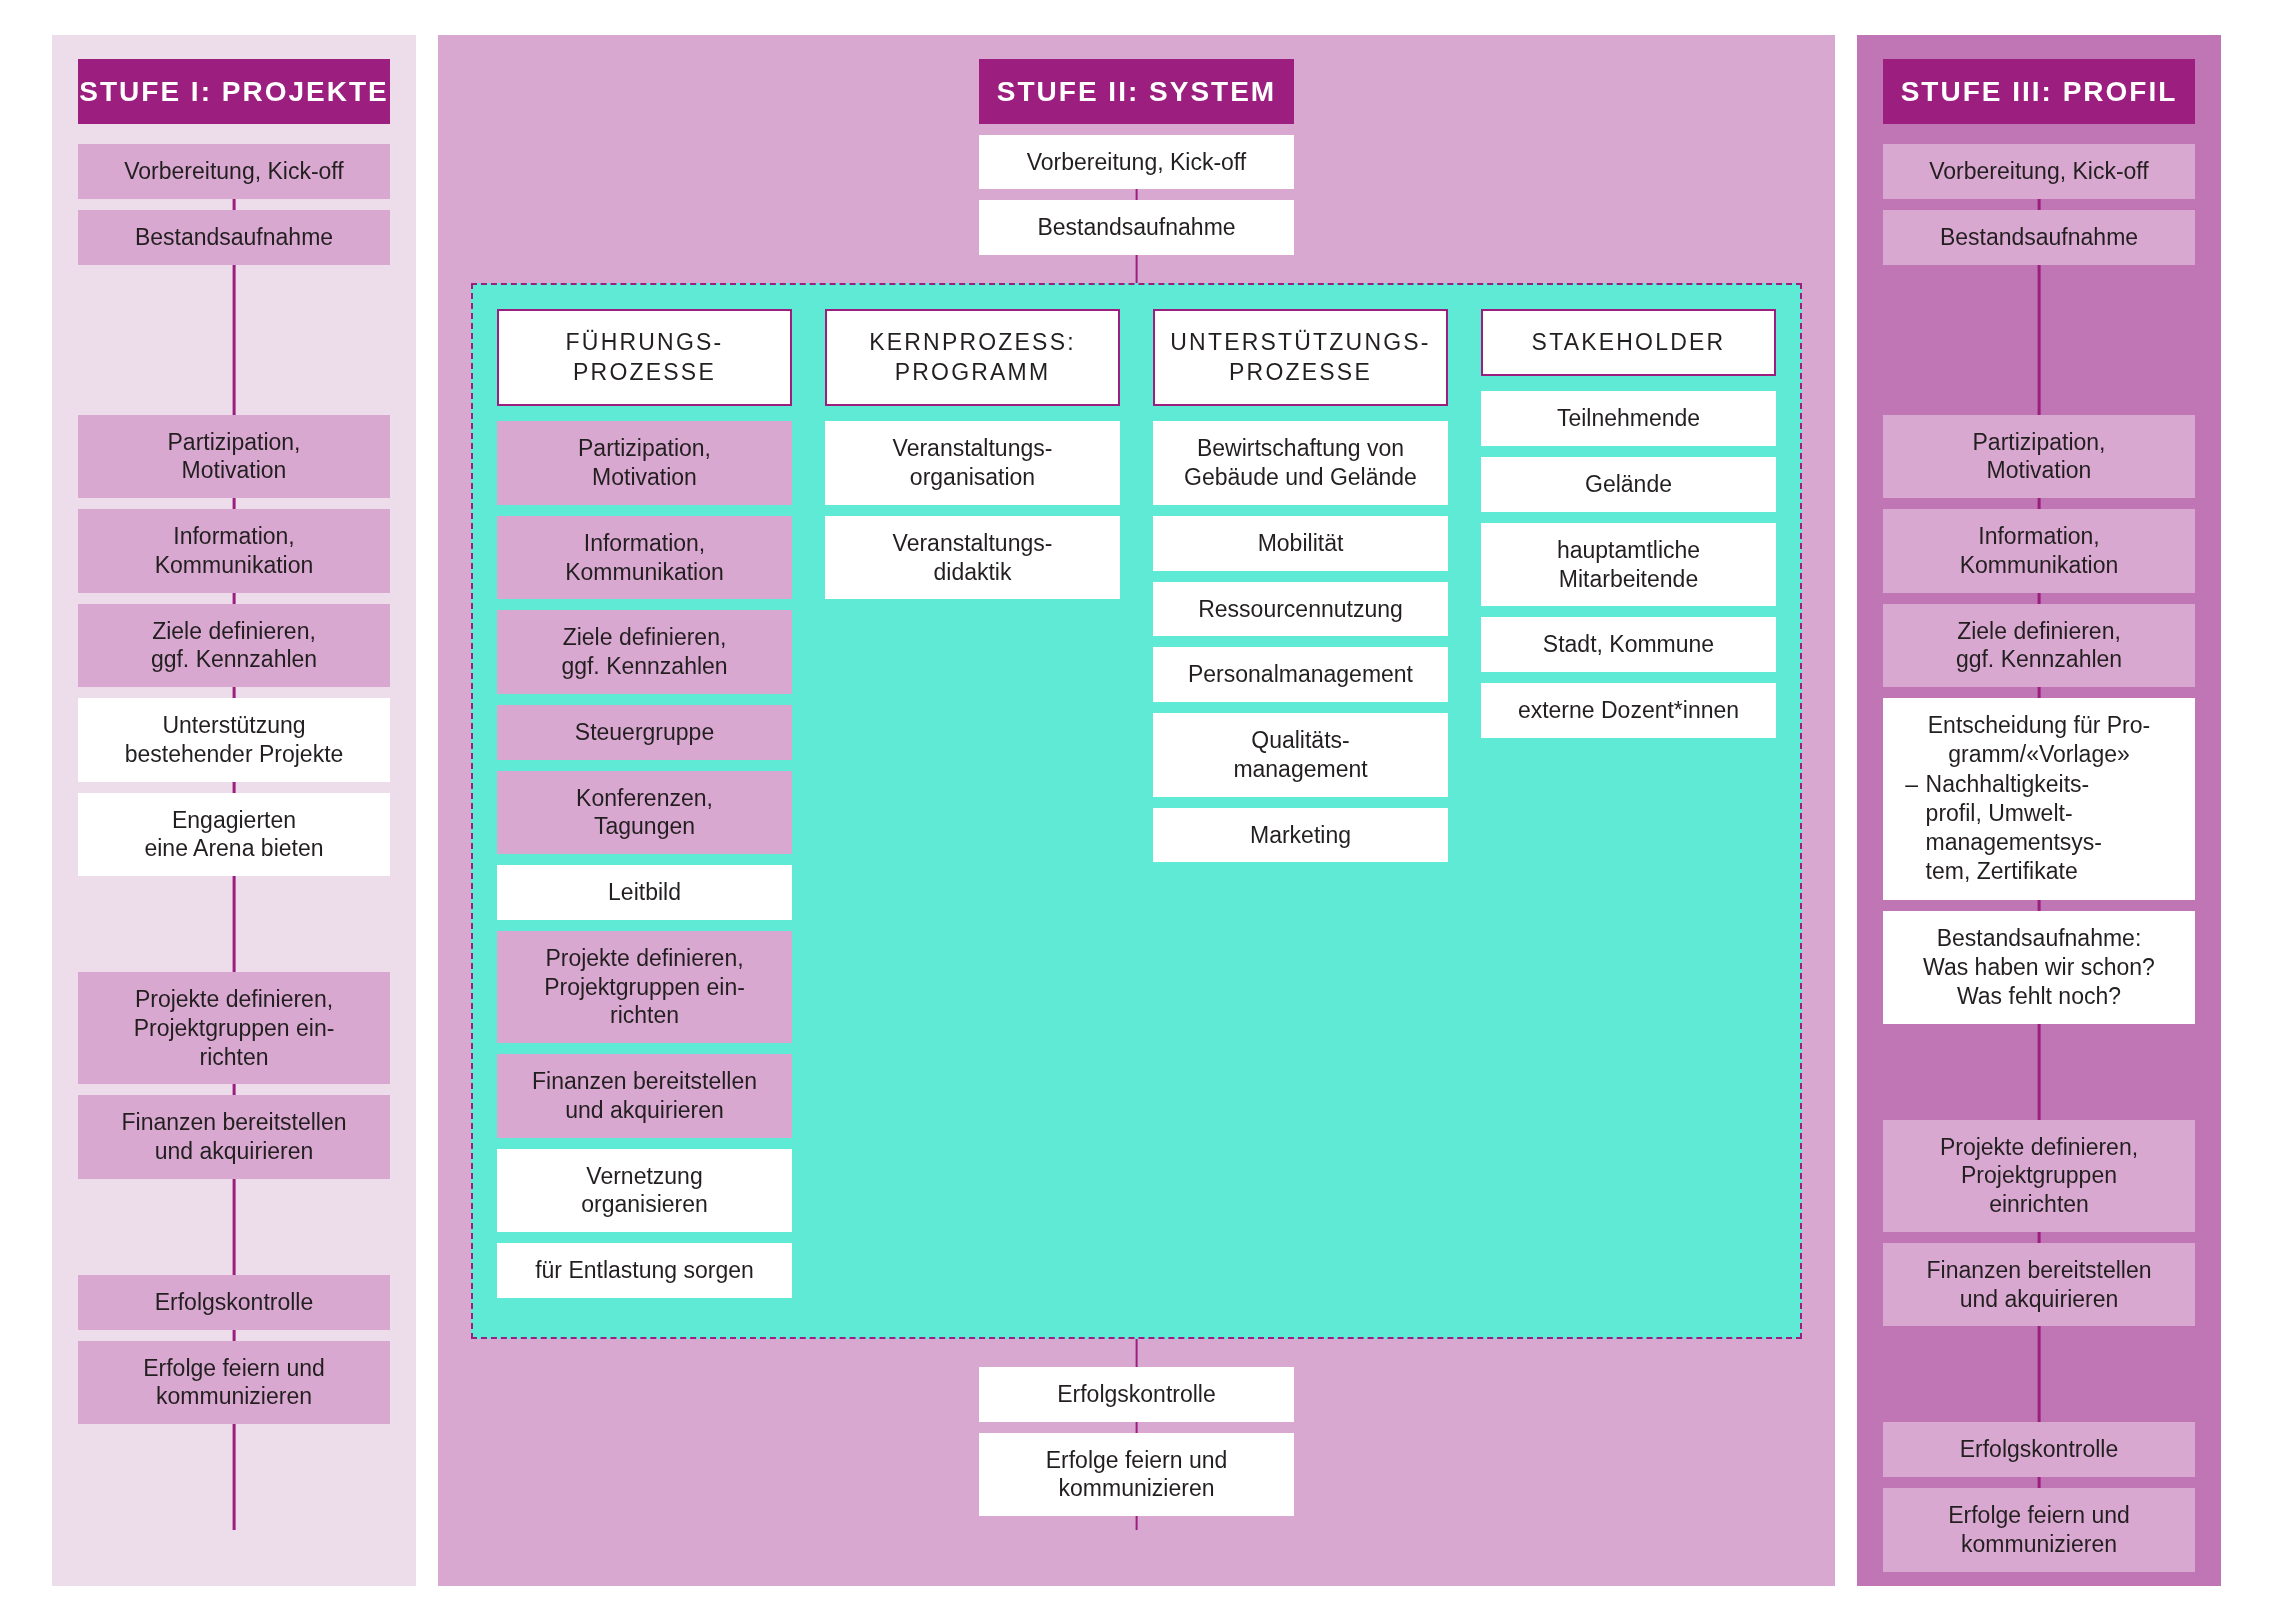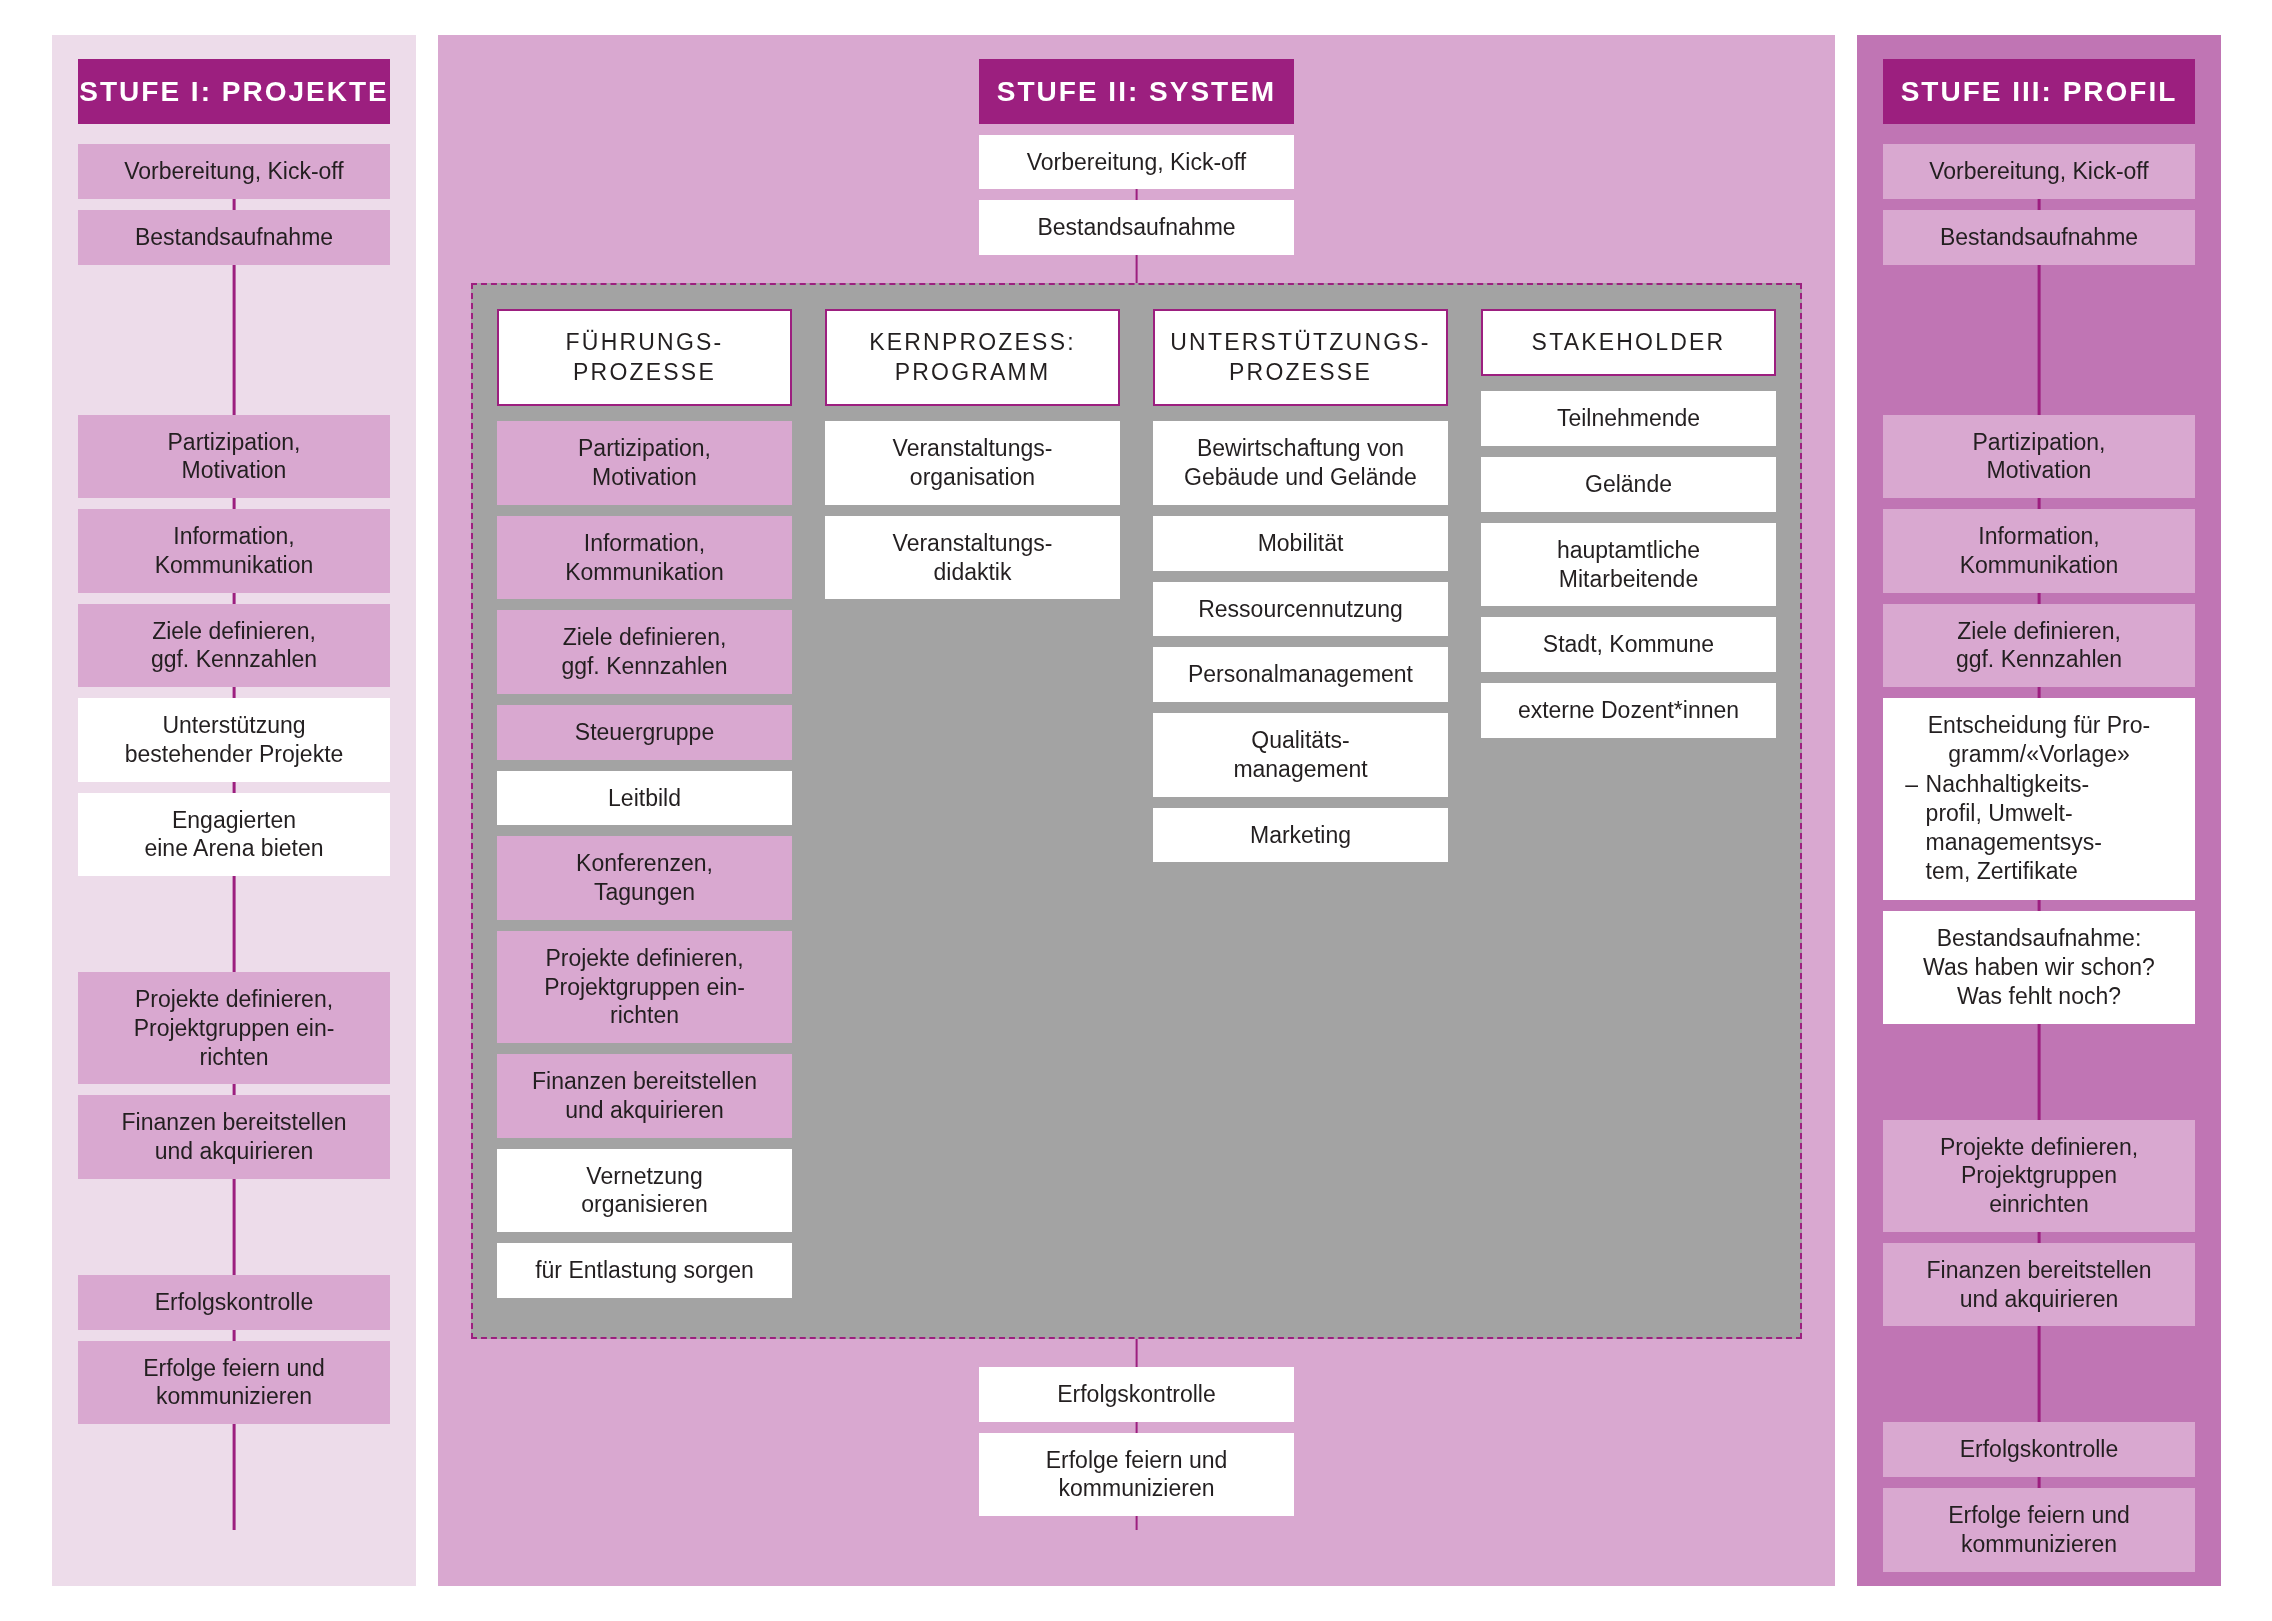--- a/index.html
+++ b/index.html
@@ -89,21 +89,21 @@
     z-index: 2;
   }
   .mid-top .box { margin-top: 11px; }
 
   .dashed-area {
     margin: 28px 33px 0 33px;
     border: 2.8px dashed #9c1f7f;
     padding: 24px 24px 28px 24px;
     position: relative;
     z-index: 3;
-    background: #a3a3a3;
+    background: #5eead4;
     min-height: 1048px;
     box-sizing: border-box;
   }
   .dashed-cols {
     display: flex;
     gap: 33px;
     align-items: flex-start;
   }
   .dcol { flex: 1; }
   .dcol-head {
@@ -195,22 +195,22 @@
       </div>
 
       <div class="dashed-area">
         <div class="dashed-cols">
           <div class="dcol">
             <div class="dcol-head">FÜHRUNGS-<br>PROZESSE</div>
             <div class="box box-light">Partizipation,<br>Motivation</div>
             <div class="box box-light">Information,<br>Kommunikation</div>
             <div class="box box-light">Ziele definieren,<br>ggf. Kennzahlen</div>
             <div class="box box-light">Steuergruppe</div>
+            <div class="box box-light">Konferenzen,<br>Tagungen</div>
             <div class="box box-white">Leitbild</div>
-            <div class="box box-light">Konferenzen,<br>Tagungen</div>
             <div class="box box-light">Projekte definieren,<br>Projektgruppen ein-<br>richten</div>
             <div class="box box-light">Finanzen bereitstellen<br>und akquirieren</div>
             <div class="box box-white">Vernetzung<br>organisieren</div>
             <div class="box box-white">für Entlastung sorgen</div>
           </div>
 
           <div class="dcol">
             <div class="dcol-head">KERNPROZESS:<br>PROGRAMM</div>
             <div class="box box-white">Veranstaltungs-<br>organisation</div>
             <div class="box box-white">Veranstaltungs-<br>didaktik</div>

